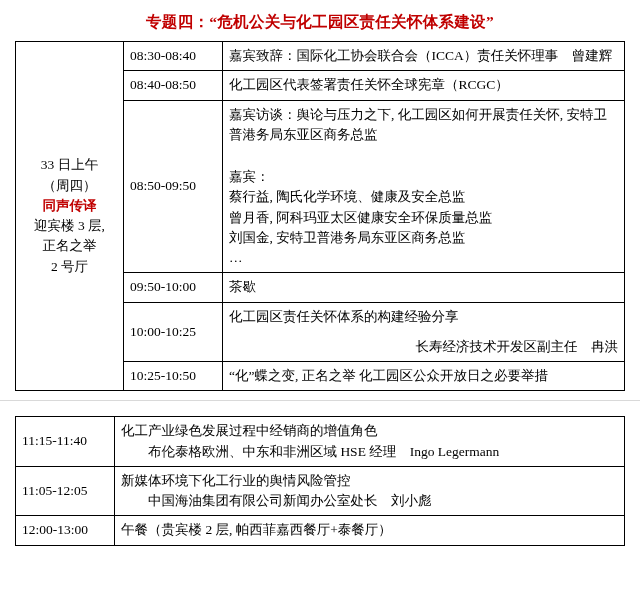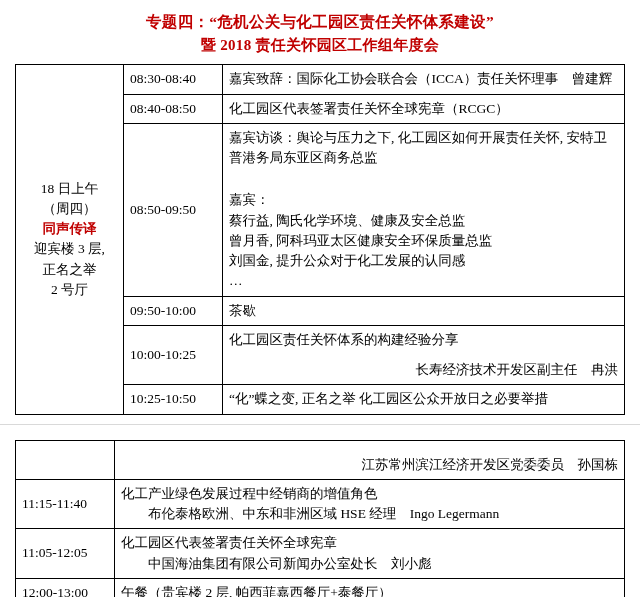--- a/index.html
+++ b/index.html
@@ -105,49 +105,48 @@
     display: block;
   }
 </style>
 </head>
 <body>
 
 <div class="page">
 
   <div class="title-block">
     <div class="title-line">专题四：“危机公关与化工园区责任关怀体系建设”</div>
-    <div class="title-line2">暨 2018 责任关怀园区工作组年度会</div>
   </div>
 
   <table class="sched">
     <tbody>
       <tr>
         <td class="col-when" rowspan="7">
-          <span class="when-line">18 日上午</span>
+          <span class="when-line">33 日上午</span>
           <span class="when-line">（周四）</span>
           <span class="when-line red">同声传译</span>
           <span class="when-line">迎宾楼 3 层,</span>
           <span class="when-line">正名之举</span>
           <span class="when-line">2 号厅</span>
         </td>
         <td class="col-time">08:30-08:40</td>
         <td class="col-topic">嘉宾致辞：国际化工协会联合会（ICCA）责任关怀理事　曾建辉</td>
       </tr>
       <tr>
         <td class="col-time">08:40-08:50</td>
         <td class="col-topic">化工园区代表签署责任关怀全球宪章（RCGC）</td>
       </tr>
       <tr>
         <td class="col-time">08:50-09:50</td>
         <td class="col-topic">
           <span class="topic-title">嘉宾访谈：舆论与压力之下, 化工园区如何开展责任关怀, 安特卫普港务局东亚区商务总监</span>
           <span class="guest-label">嘉宾：</span>
           <span class="guest-item">蔡行益, 陶氏化学环境、健康及安全总监</span>
           <span class="guest-item">曾月香, 阿科玛亚太区健康安全环保质量总监</span>
-          <span class="guest-item">刘国金, 提升公众对于化工发展的认同感</span>
+          <span class="guest-item">刘国金, 安特卫普港务局东亚区商务总监</span>
           <span class="guest-item">…</span>
         </td>
       </tr>
       <tr>
         <td class="col-time">09:50-10:00</td>
         <td class="col-topic">茶歇</td>
       </tr>
       <tr>
         <td class="col-time">10:00-10:25</td>
         <td class="col-topic">
@@ -161,36 +160,30 @@
       </tr>
     </tbody>
   </table>
 
   <div class="sep"></div>
   <div class="spacer"></div>
 
   <table class="sched">
     <tbody>
       <tr>
-        <td class="col-time"></td>
-        <td class="col-topic">
-          <span class="speaker">江苏常州滨江经济开发区党委委员　孙国栋</span>
-        </td>
-      </tr>
-      <tr>
         <td class="col-time">11:15-11:40</td>
         <td class="col-topic">
           <span class="topic-title">化工产业绿色发展过程中经销商的增值角色</span>
           <span class="speaker-indent">布伦泰格欧洲、中东和非洲区域 HSE 经理　Ingo Legermann</span>
         </td>
       </tr>
       <tr>
         <td class="col-time">11:05-12:05</td>
         <td class="col-topic">
-          <span class="topic-title">化工园区代表签署责任关怀全球宪章</span>
+          <span class="topic-title">新媒体环境下化工行业的舆情风险管控</span>
           <span class="speaker-indent">中国海油集团有限公司新闻办公室处长　刘小彪</span>
         </td>
       </tr>
       <tr>
         <td class="col-time">12:00-13:00</td>
         <td class="col-topic">午餐（贵宾楼 2 层, 帕西菲嘉西餐厅+泰餐厅）</td>
       </tr>
     </tbody>
   </table>
 

